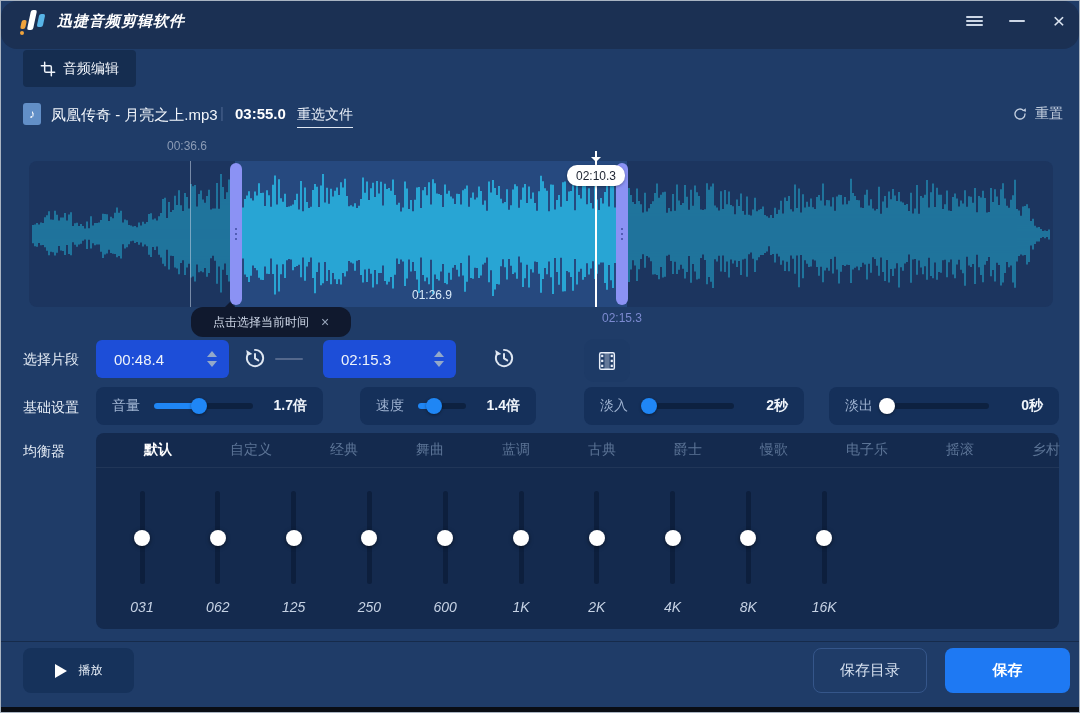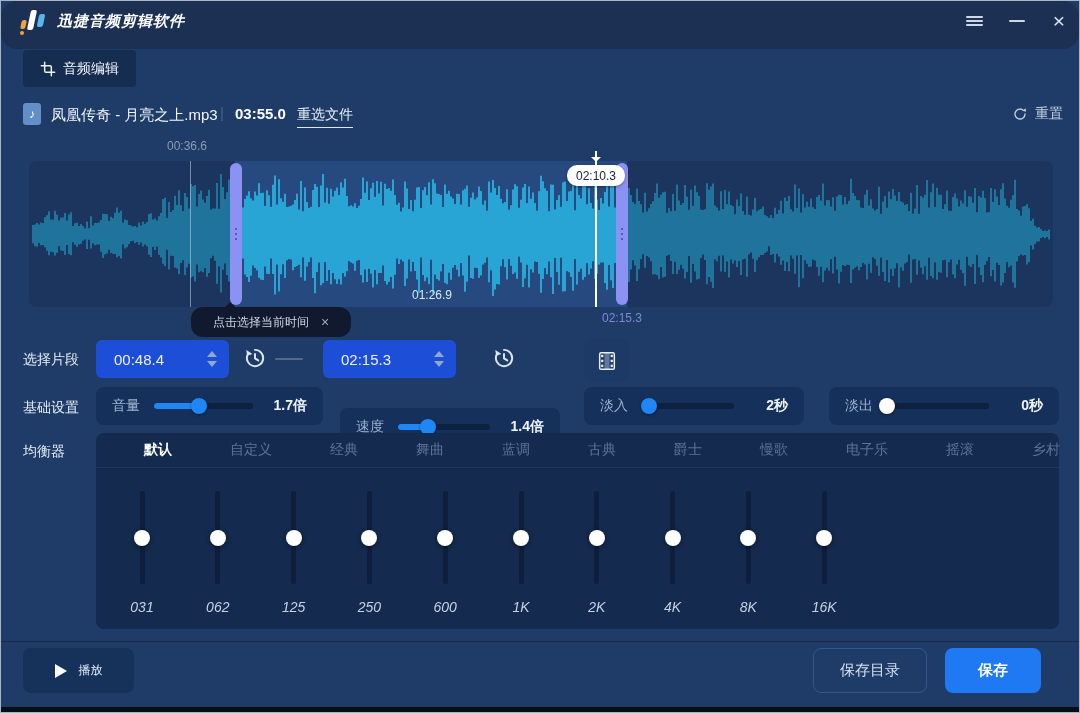--- a/index.html
+++ b/index.html
@@ -101,21 +101,21 @@
   .eq-label{position:absolute;left:0;top:108px;width:40px;text-align:center;color:#c6d2e4;font-size:14px;}
   
   #footer-divider{position:absolute;left:0;top:640px;width:100%;height:1px;background:rgba(0,0,0,0.28);}
   #play-btn{position:absolute;left:22px;top:647px;width:111px;height:45px;background:#16325b;border-radius:8px;
             display:flex;align-items:center;justify-content:center;gap:12px;color:#e8eff8;font-size:12px;cursor:pointer;}
   #play-btn .tri{width:0;height:0;border-top:7px solid transparent;border-bottom:7px solid transparent;
                  border-left:12px solid #ffffff;}
   #savedir-btn{position:absolute;left:812px;top:647px;width:114px;height:45px;border:1px solid #35568a;
                border-radius:8px;display:flex;align-items:center;justify-content:center;color:#d5e0ef;
                font-size:15px;cursor:pointer;background:transparent;}
-  #save-btn{position:absolute;left:944px;top:647px;width:96px;height:45px;background:#1e79f3;border-radius:8px;
+  #save-btn{position:absolute;left:944px;top:647px;width:125px;height:45px;background:#1e79f3;border-radius:8px;
             display:flex;align-items:center;justify-content:center;color:#ffffff;font-size:15px;font-weight:bold;cursor:pointer;}
   #bottom-edge{position:absolute;left:0;bottom:0;width:100%;height:5px;background:#090d14;}
   svg{display:block;}
 </style>
 </head>
 <body>
 
 <div id="app">
 
   <div id="titlebar">
@@ -237,21 +237,21 @@
 
   <span class="row-label" style="top:398px;">基础设置</span>
   <div class="bs-panel" style="left:95px;width:227px;">
     <span class="bs-name">音量</span>
     <div class="bs-track">
         <div class="bs-fill" style="width: 45%;"></div>
         <div class="bs-knob" style="left: calc(45% - 8px); background: rgb(31, 134, 245);"></div>
       </div>
     <span class="bs-value">1.7倍</span>
   </div>
-  <div class="bs-panel" style="left:339px;width:220px;margin-top:21px;">
+  <div class="bs-panel" style="left:359px;width:176px;">
     <span class="bs-name">速度</span>
     <div class="bs-track">
         <div class="bs-fill" style="width: 33%;"></div>
         <div class="bs-knob" style="left: calc(33% - 8px); background: rgb(31, 134, 245);"></div>
       </div>
     <span class="bs-value">1.4倍</span>
   </div>
   <div class="bs-panel" style="left:583px;width:220px;">
     <span class="bs-name">淡入</span>
     <div class="bs-track">

